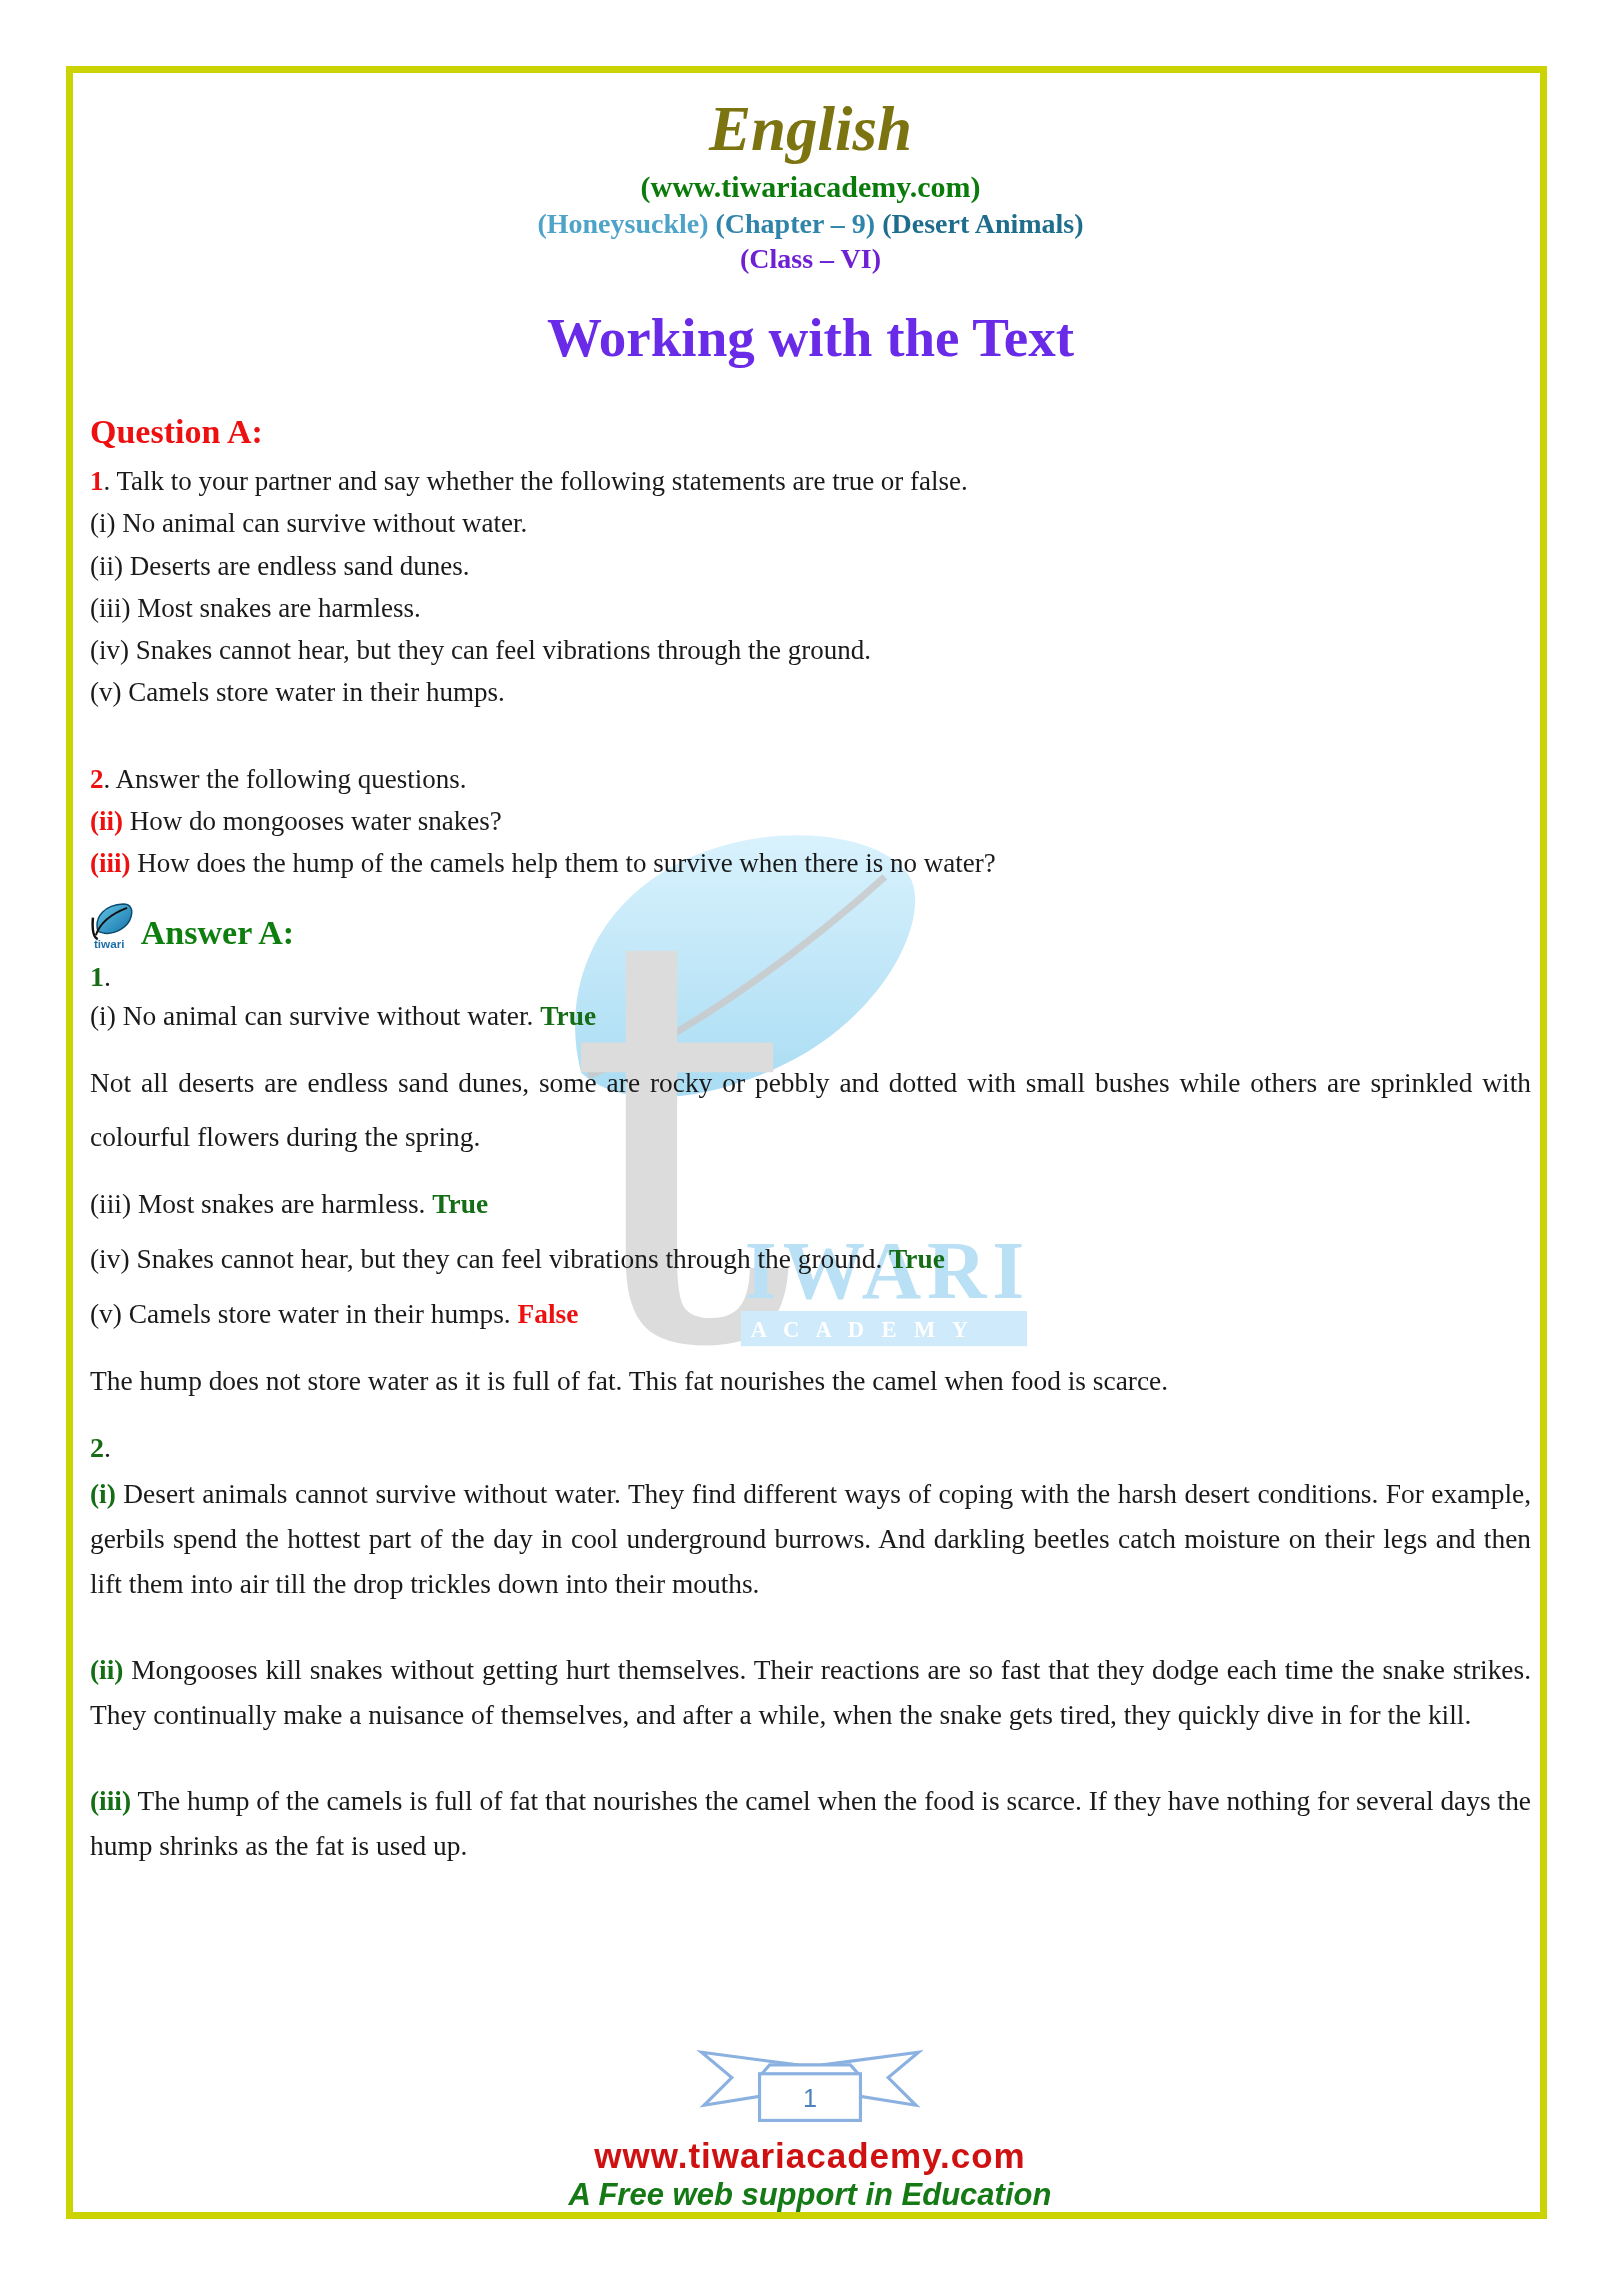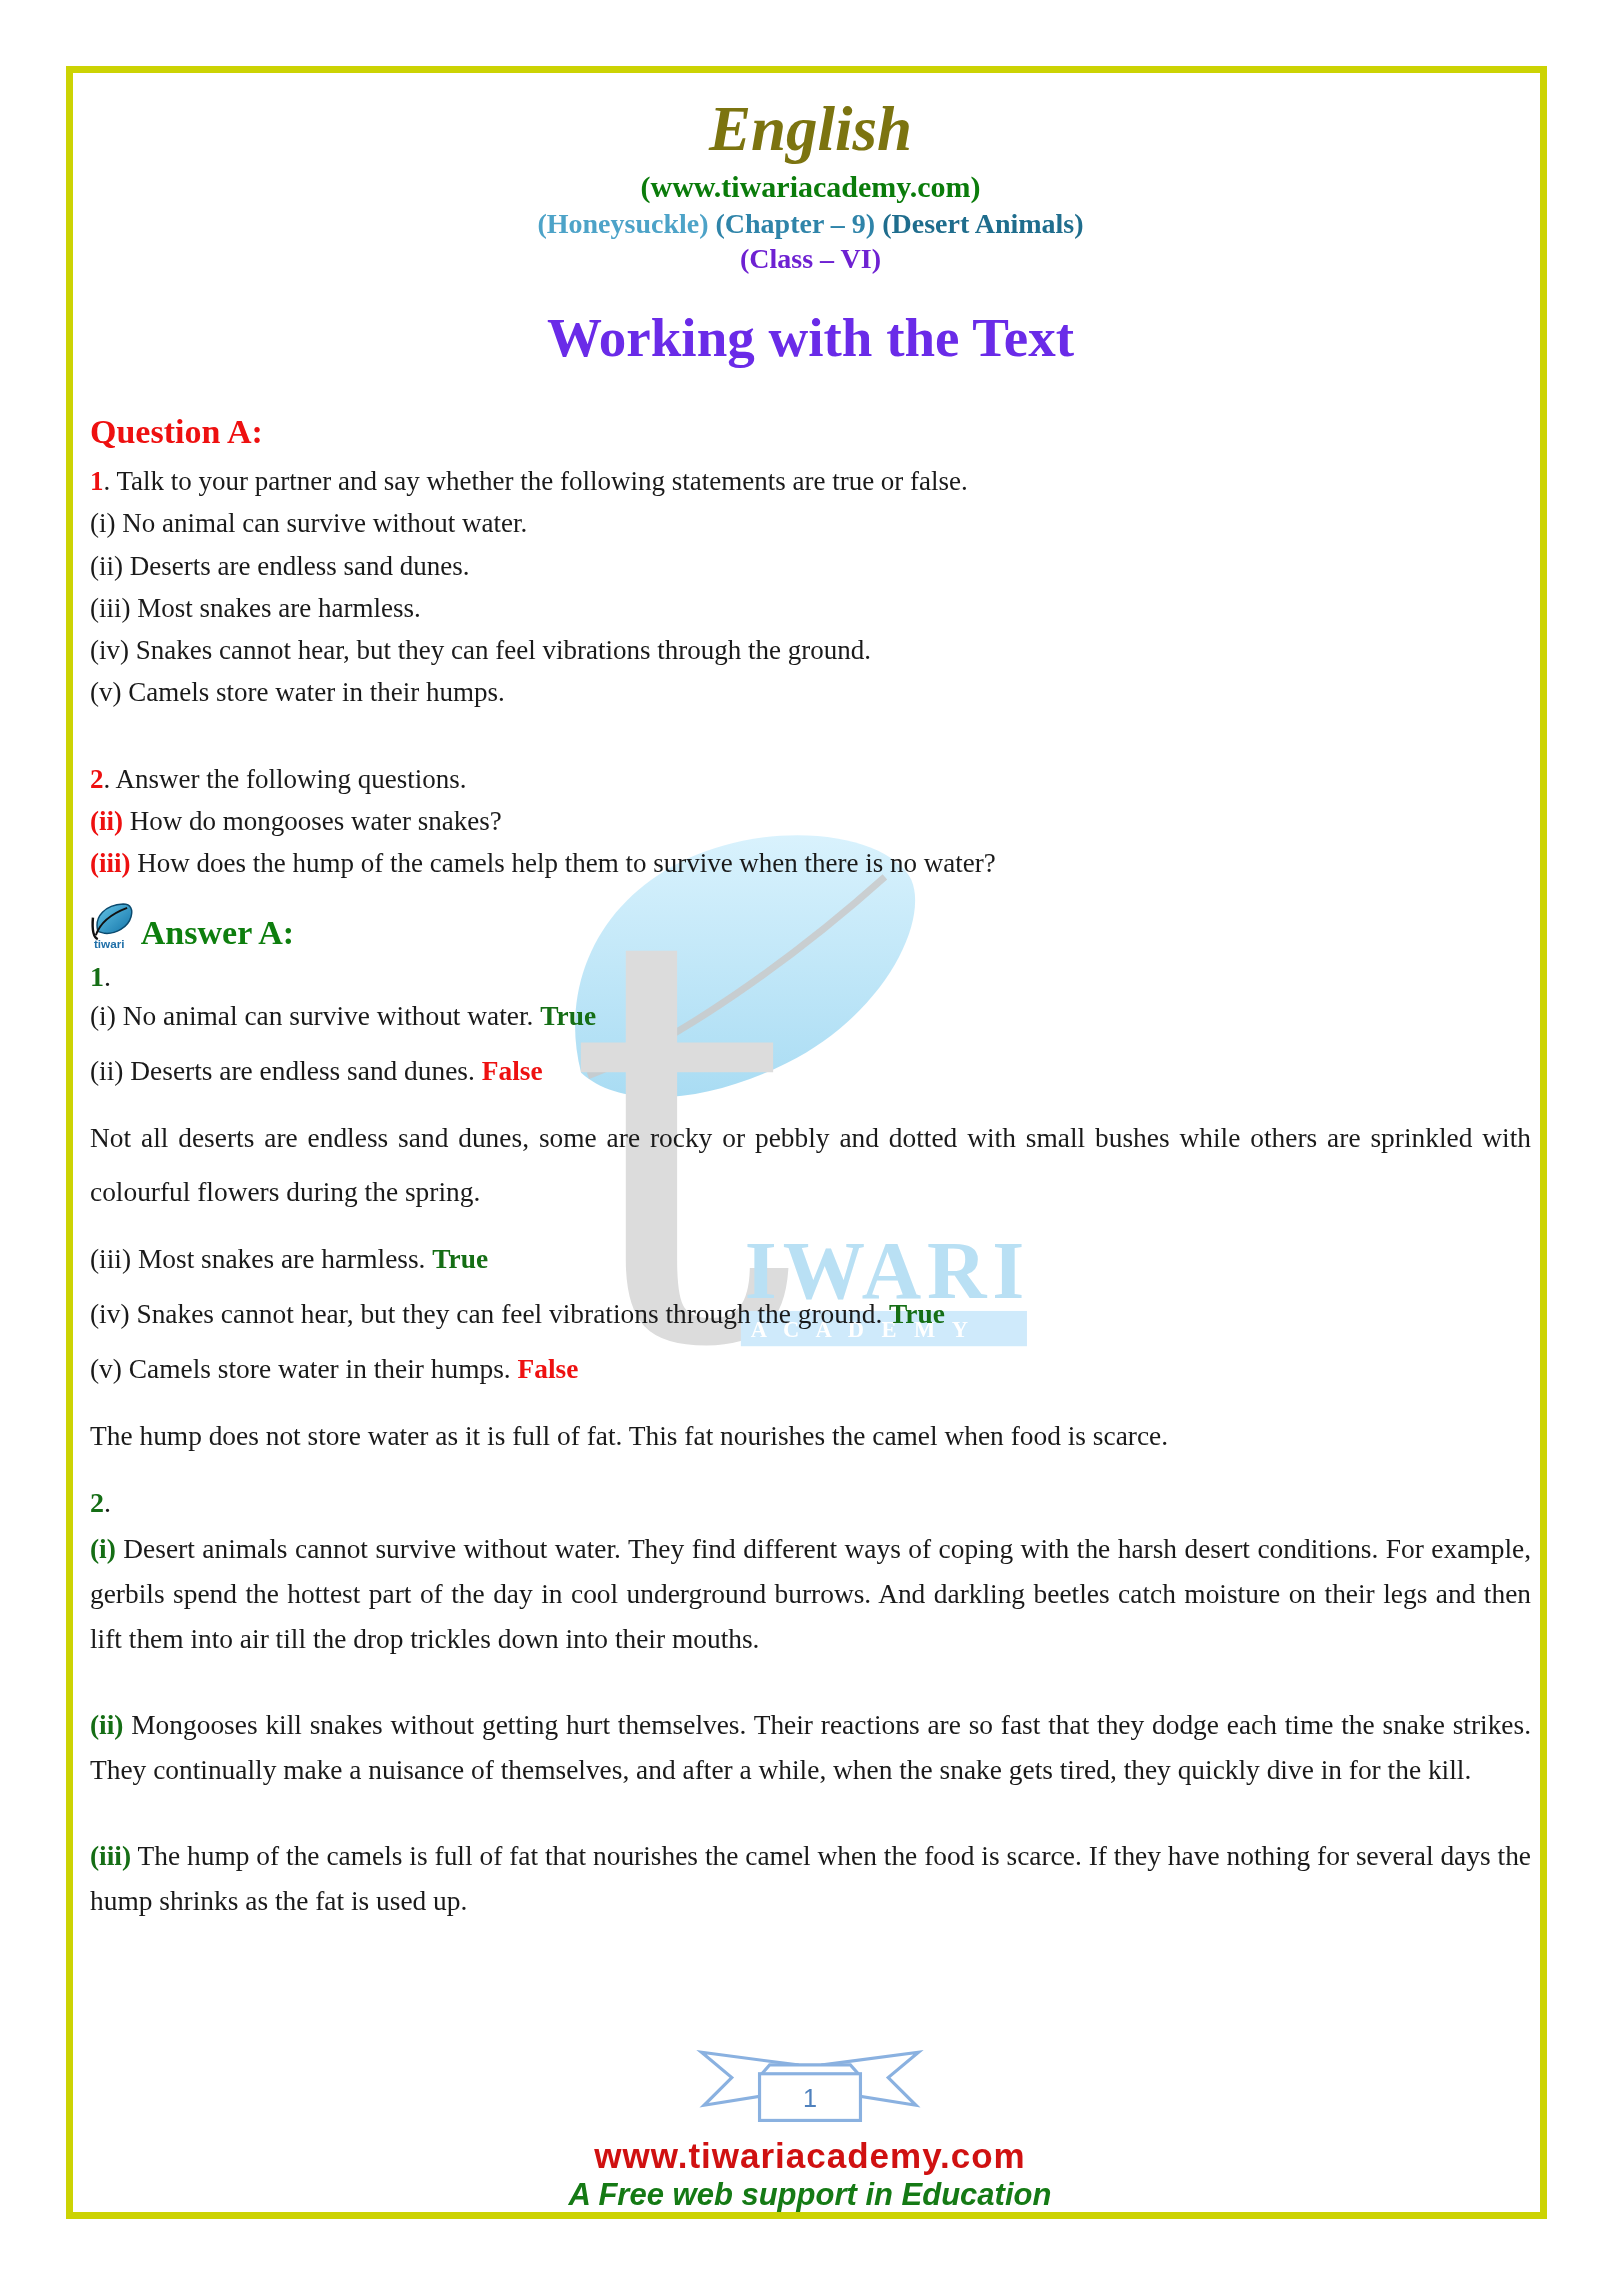--- a/index.html
+++ b/index.html
@@ -123,23 +123,20 @@
       <span class="ans-heading">Answer A:</span>
     </div>
 
     <div class="part-label">
       <span class="green">1</span><span>.</span>
     </div>
 
     <p class="verdict-line">
       <span>(i) No animal can survive without water. </span><span class="v-true">True</span>
     </p>
-    <p class="verdict-line">
-      <span>(ii) Deserts are endless sand dunes. </span><span class="v-false">False</span>
-    </p>
     <p class="note-line">Not all deserts are endless sand dunes, some are rocky or pebbly and dotted with small bushes while others are sprinkled with colourful flowers during the spring.</p>
     <p class="verdict-line">
       <span>(iii) Most snakes are harmless. </span><span class="v-true">True</span>
     </p>
     <p class="verdict-line">
       <span>(iv) Snakes cannot hear, but they can feel vibrations through the ground. </span><span class="v-true">True</span>
     </p>
     <p class="verdict-line">
       <span>(v) Camels store water in their humps. </span><span class="v-false">False</span>
     </p>

